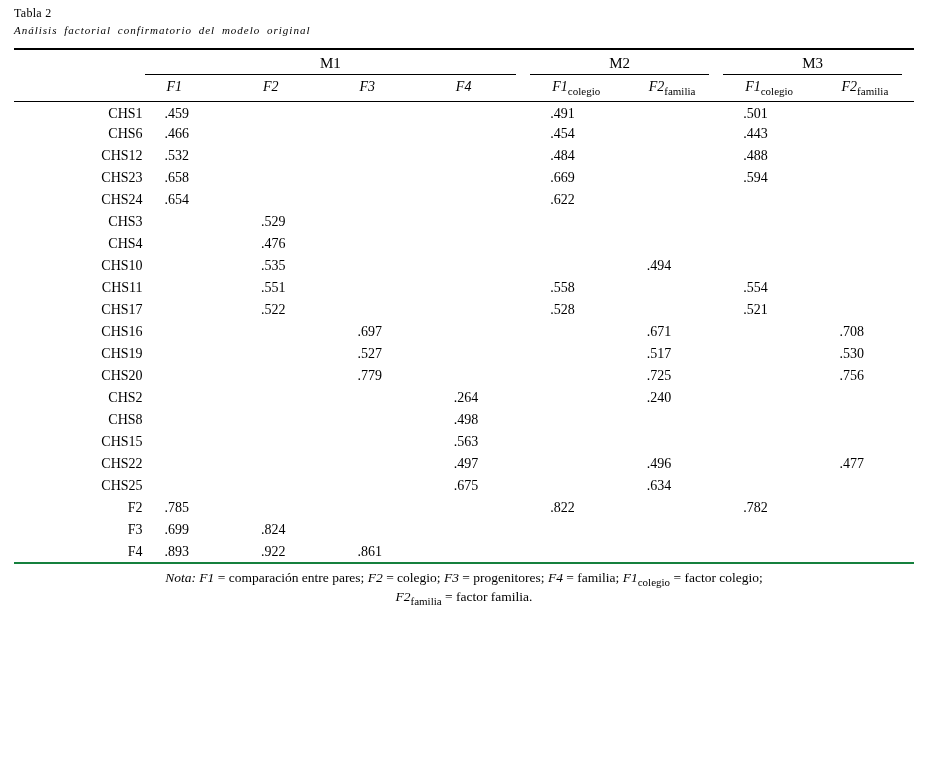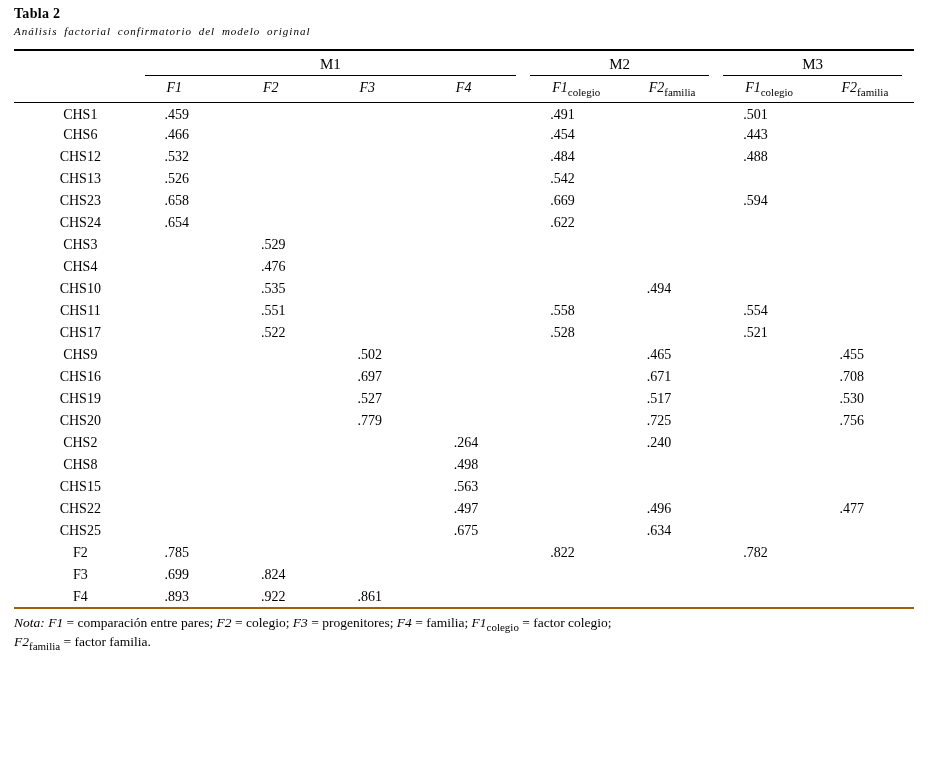--- a/index.html
+++ b/index.html
@@ -6,36 +6,36 @@
   html, body { background: #ffffff; }
   body {
     width: 928px;
     height: 768px;
     color: #000;
     font-family: "Liberation Serif", "DejaVu Serif", serif;
     overflow: hidden;
   }
   .page { padding: 6px 14px 0 14px; }
   .doc-title {
-    font-weight: bold;
-    font-size: 14px;
+    font-weight: normal;
+    font-size: 12px;
     letter-spacing: 0.3px;
   }
   .doc-subtitle {
     font-style: italic;
     font-size: 11px;
     letter-spacing: 1px;
     word-spacing: 3px;
     margin: 3px 0 12px 0;
   }
   table.stats {
     width: 900px;
     border-collapse: collapse;
     border-top: 2px solid #000;
-    border-bottom: 2px solid #a16207;
+    border-bottom: 2px solid #15803d;
     font-size: 14px;
     table-layout: fixed;
   }
   col.label-col { width: 128px; }
   col.data-col  { width: 96px; }
   tr.group-row th { padding: 5px 0 0 0; font-weight: normal; }
   .spanner {
     border-bottom: 1px solid #000;
     text-align: center;
     margin: 0 12px 0 2px;
@@ -50,27 +50,28 @@
     height: 26px;
   }
   tr.colhead-row th.corner { padding-left: 0; }
   .it { font-style: italic; }
   th sub, .note sub {
     font-size: 11px;
     font-style: normal;
     line-height: 1;
   }
   tbody td { height: 22px; vertical-align: middle; }
-  tbody td.row-label { text-align: center; padding-left: 4px; }
+  tbody td.row-label { text-align: right; padding-left: 4px; }
   tbody td.cell { text-align: left; padding-left: 22px; }
   tbody tr:first-child td { padding-top: 3px; }
   .note {
     margin-top: 5px;
     font-size: 13.5px;
     line-height: 1.3;
+    text-align: center;
   }
 </style>
 </head>
 <body>
 
 <div class="page">
 
   <div class="doc-title">Tabla 2</div>
   <div class="doc-subtitle">Análisis factorial confirmatorio del modelo original</div>
 
@@ -139,31 +140,20 @@
           <td class="cell">.532</td>
           <td class="cell"></td>
           <td class="cell"></td>
           <td class="cell"></td>
           <td class="cell">.484</td>
           <td class="cell"></td>
           <td class="cell">.488</td>
           <td class="cell"></td>
         </tr>
         <tr>
-          <td class="row-label">CHS13</td>
-          <td class="cell">.526</td>
-          <td class="cell"></td>
-          <td class="cell"></td>
-          <td class="cell"></td>
-          <td class="cell">.542</td>
-          <td class="cell"></td>
-          <td class="cell"></td>
-          <td class="cell"></td>
-        </tr>
-        <tr>
           <td class="row-label">CHS23</td>
           <td class="cell">.658</td>
           <td class="cell"></td>
           <td class="cell"></td>
           <td class="cell"></td>
           <td class="cell">.669</td>
           <td class="cell"></td>
           <td class="cell">.594</td>
           <td class="cell"></td>
         </tr>
@@ -225,31 +215,20 @@
         <tr>
           <td class="row-label">CHS17</td>
           <td class="cell"></td>
           <td class="cell">.522</td>
           <td class="cell"></td>
           <td class="cell"></td>
           <td class="cell">.528</td>
           <td class="cell"></td>
           <td class="cell">.521</td>
           <td class="cell"></td>
-        </tr>
-        <tr>
-          <td class="row-label">CHS9</td>
-          <td class="cell"></td>
-          <td class="cell"></td>
-          <td class="cell">.502</td>
-          <td class="cell"></td>
-          <td class="cell"></td>
-          <td class="cell">.465</td>
-          <td class="cell"></td>
-          <td class="cell">.455</td>
         </tr>
         <tr>
           <td class="row-label">CHS16</td>
           <td class="cell"></td>
           <td class="cell"></td>
           <td class="cell">.697</td>
           <td class="cell"></td>
           <td class="cell"></td>
           <td class="cell">.671</td>
           <td class="cell"></td>

